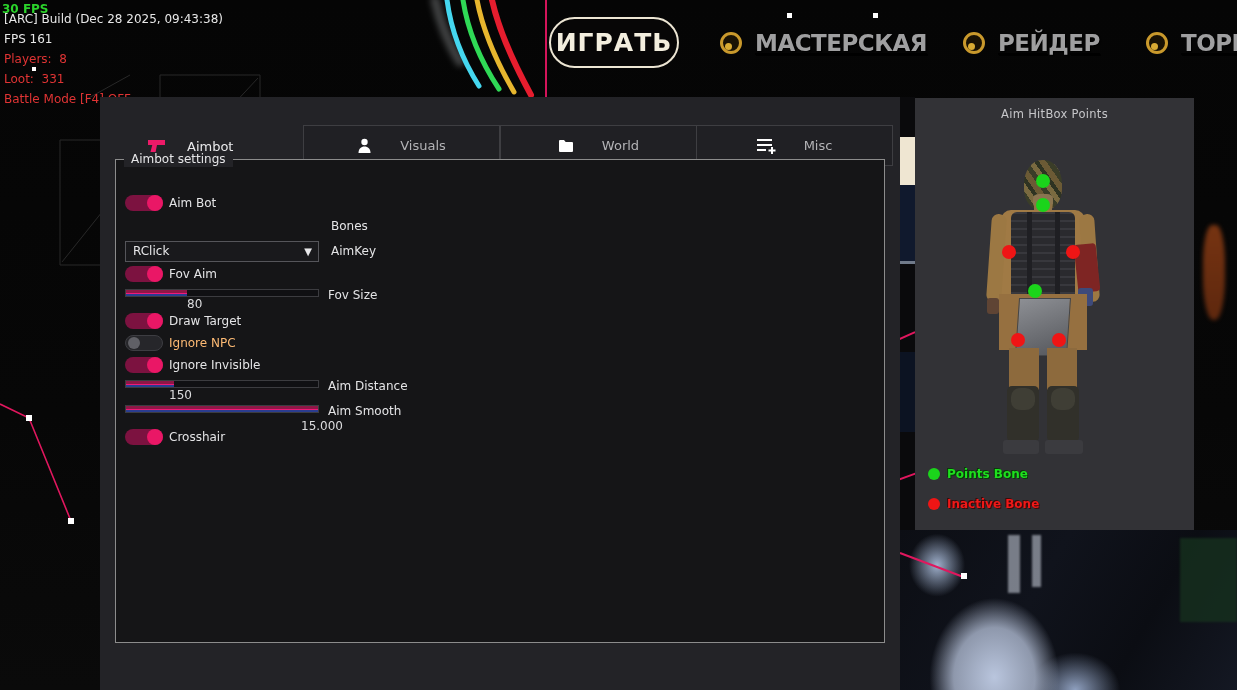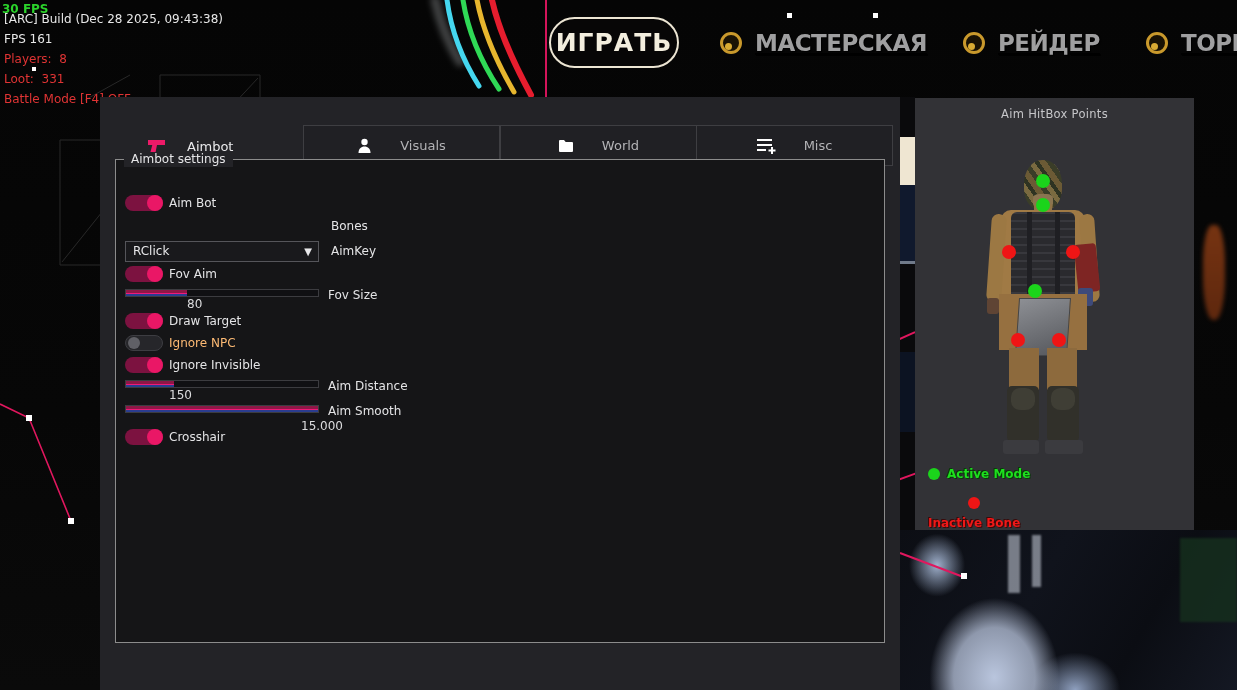--- a/index.html
+++ b/index.html
@@ -328,19 +328,19 @@
         <div class="hb-dot" style="left: 94px; top: 154px; background: rgb(239, 21, 21);"></div>
         <div class="hb-dot" style="left: 158px; top: 154px; background: rgb(239, 21, 21);"></div>
         <div class="hb-dot" style="left: 120px; top: 193px; background: rgb(27, 212, 27);"></div>
         <div class="hb-dot" style="left: 103px; top: 242px; background: rgb(239, 21, 21);"></div>
         <div class="hb-dot" style="left: 144px; top: 242px; background: rgb(239, 21, 21);"></div>
       </div>
   </div>
 
   <div class="legend-row green" style="top:369px;">
     <span class="legend-dot" style="background:#1bd41b;"></span>
-    <span class="legend-label">Active Mode</span>
-  </div>
-  <div class="legend-row red" style="top:399px;flex-direction:column;">
+    <span class="legend-label">Points Bone</span>
+  </div>
+  <div class="legend-row red" style="top:399px;">
     <span class="legend-dot" style="background:#ef1515;"></span>
     <span class="legend-label">Inactive Bone</span>
   </div>
 </div>
 
 </body></html>

